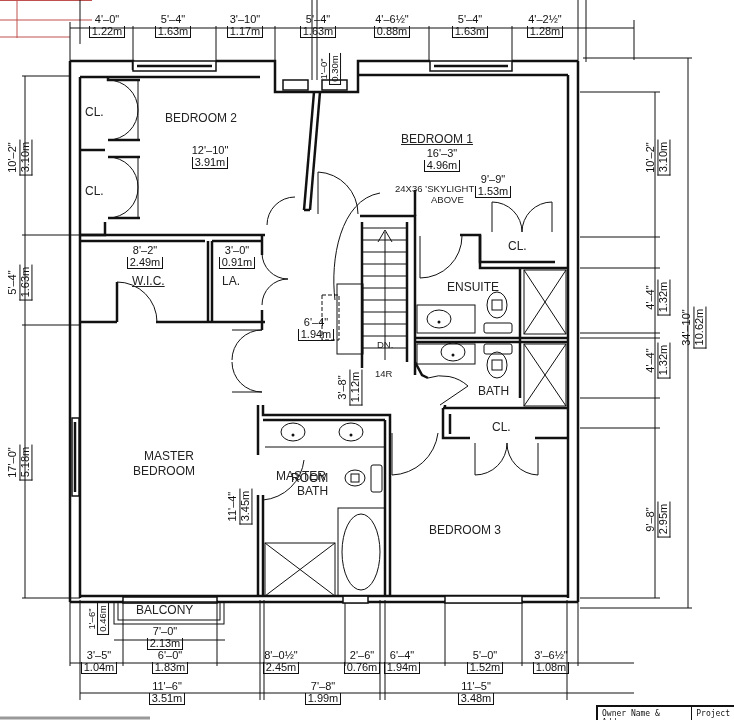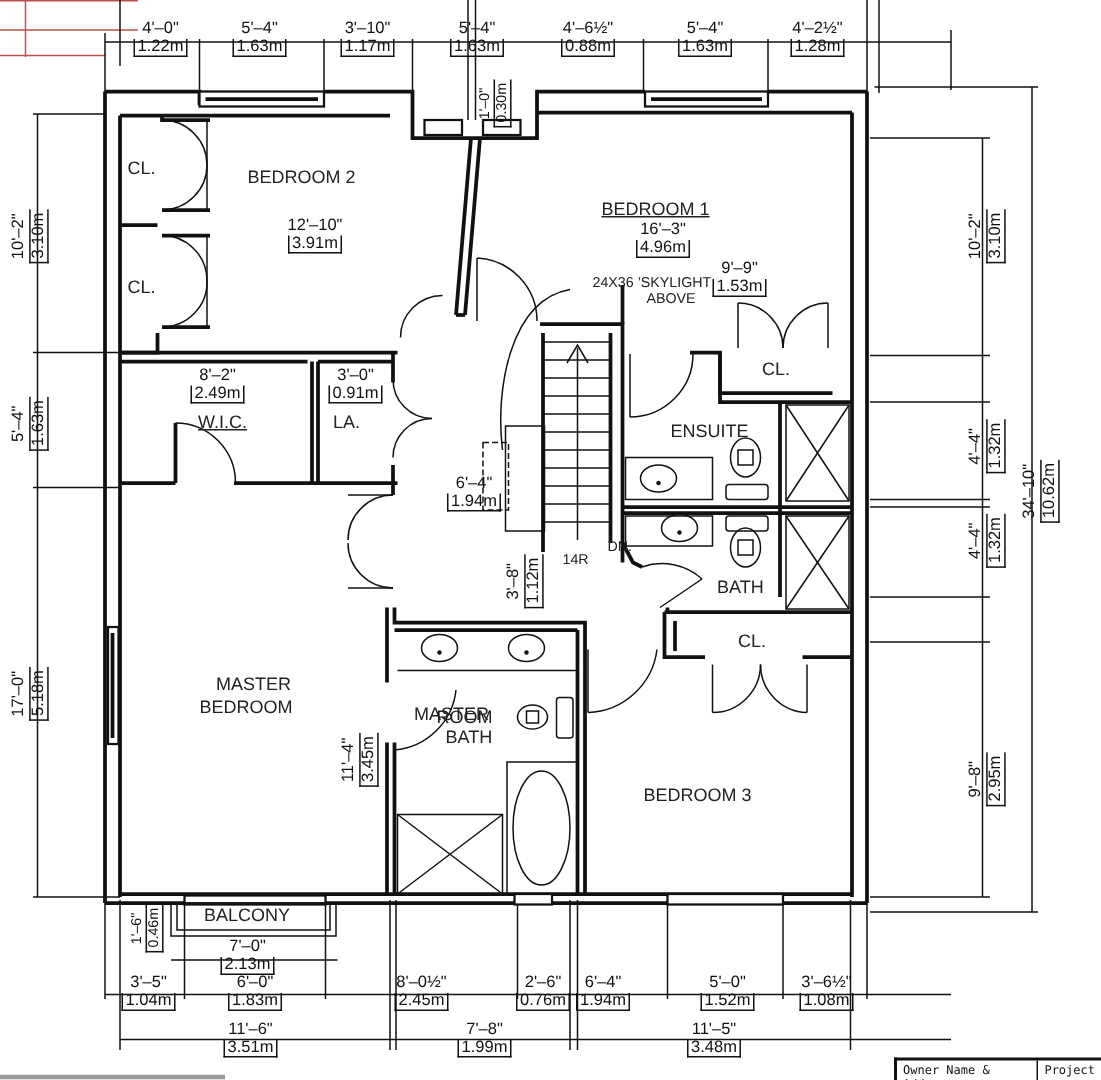--- a/index.html
+++ b/index.html
@@ -280,21 +280,21 @@
 <div class="lbl" style="left:144px;top:450px;">MASTER</div>
 <div class="lbl" style="left:133px;top:465px;text-align:center;">BEDROOM</div>
 <div class="lbl" style="left:276px;top:470px;">MASTER</div>
 <div class="lbl" style="left:297px;top:485px;">BATH</div>
 <div class="lbl" style="left:291px;top:472px;">ROOM</div>
 <div class="lbl" style="left:429px;top:524px;">BEDROOM 3</div>
 <div class="lbl" style="left:136px;top:604px;">BALCONY</div>
 
 <div class="lbl small" style="left:379px;top:184px;margin-left:16px;">24X36 ’SKYLIGHT</div>
 <div class="lbl small" style="left:431px;top:195px;">ABOVE</div>
-<div class="lbl small" style="left:377px;top:360px;margin-left:28px;">DN.</div>
+<div class="lbl small" style="left:377px;top:340px;">DN.</div>
 <div class="lbl small" style="left:375px;top:369px;">14R</div>
 
 <div class="dim" style="left:82px;top:14px;width:50px;"><div>4'–0"</div><span class="m">1.22m</span></div>
 <div class="dim" style="left:148px;top:14px;width:50px;"><div>5'–4"</div><span class="m">1.63m</span></div>
 <div class="dim" style="left:220px;top:14px;width:50px;"><div>3'–10"</div><span class="m">1.17m</span></div>
 <div class="dim" style="left:293px;top:14px;width:50px;"><div>5'–4"</div><span class="m">1.63m</span></div>
 <div class="dim" style="left:367px;top:14px;width:50px;"><div>4'–6½"</div><span class="m">0.88m</span></div>
 <div class="dim" style="left:445px;top:14px;width:50px;"><div>5'–4"</div><span class="m">1.63m</span></div>
 <div class="dim" style="left:520px;top:14px;width:50px;"><div>4'–2½"</div><span class="m">1.28m</span></div>
 <div class="vdim small" style="left:312px;top:58px;width:36px;"><div>1'–0"</div><span class="m">0.30m</span></div>

